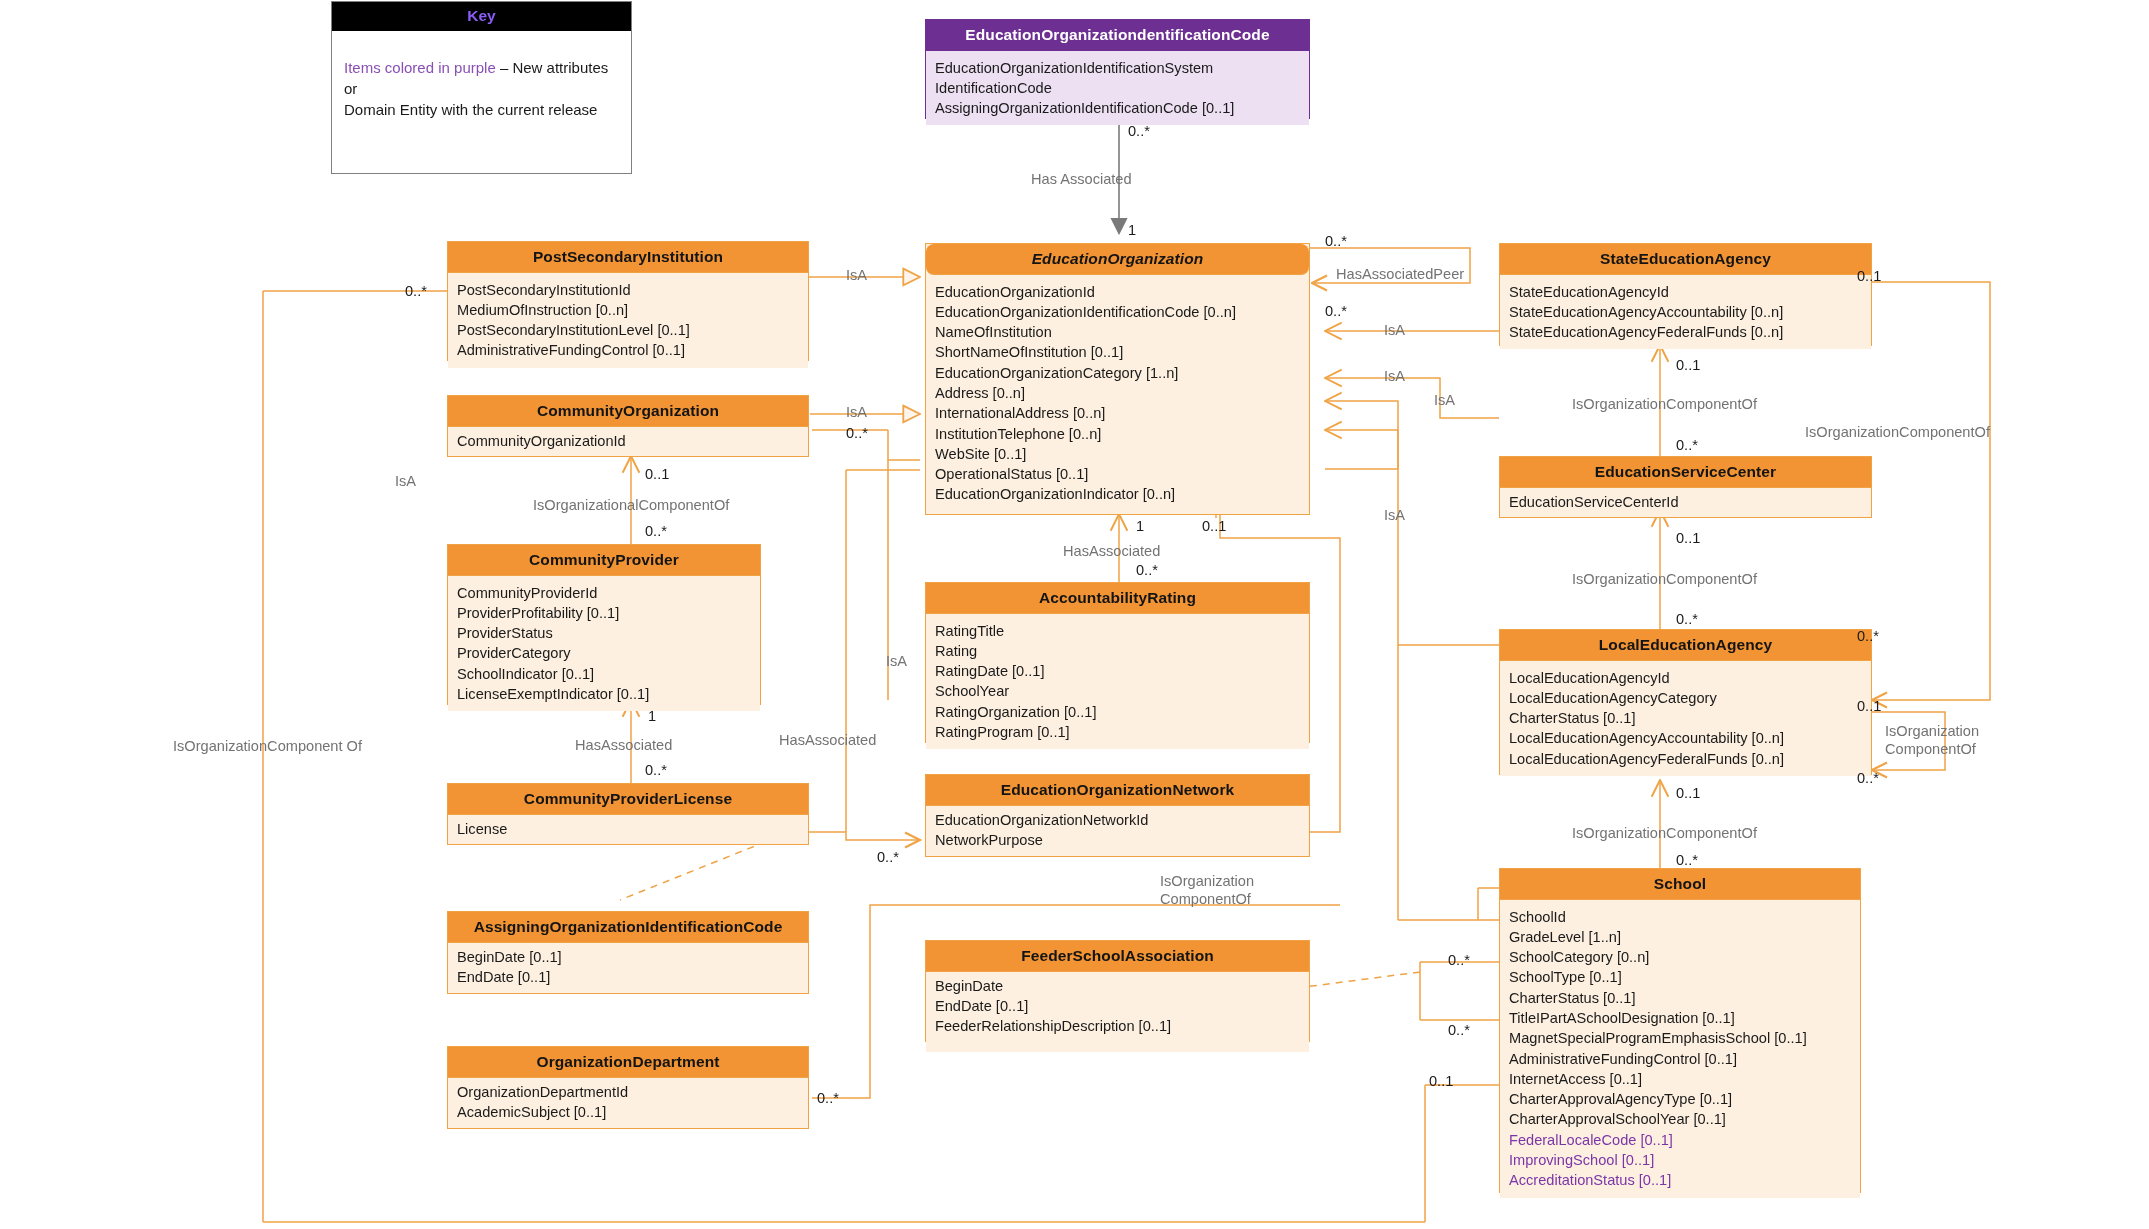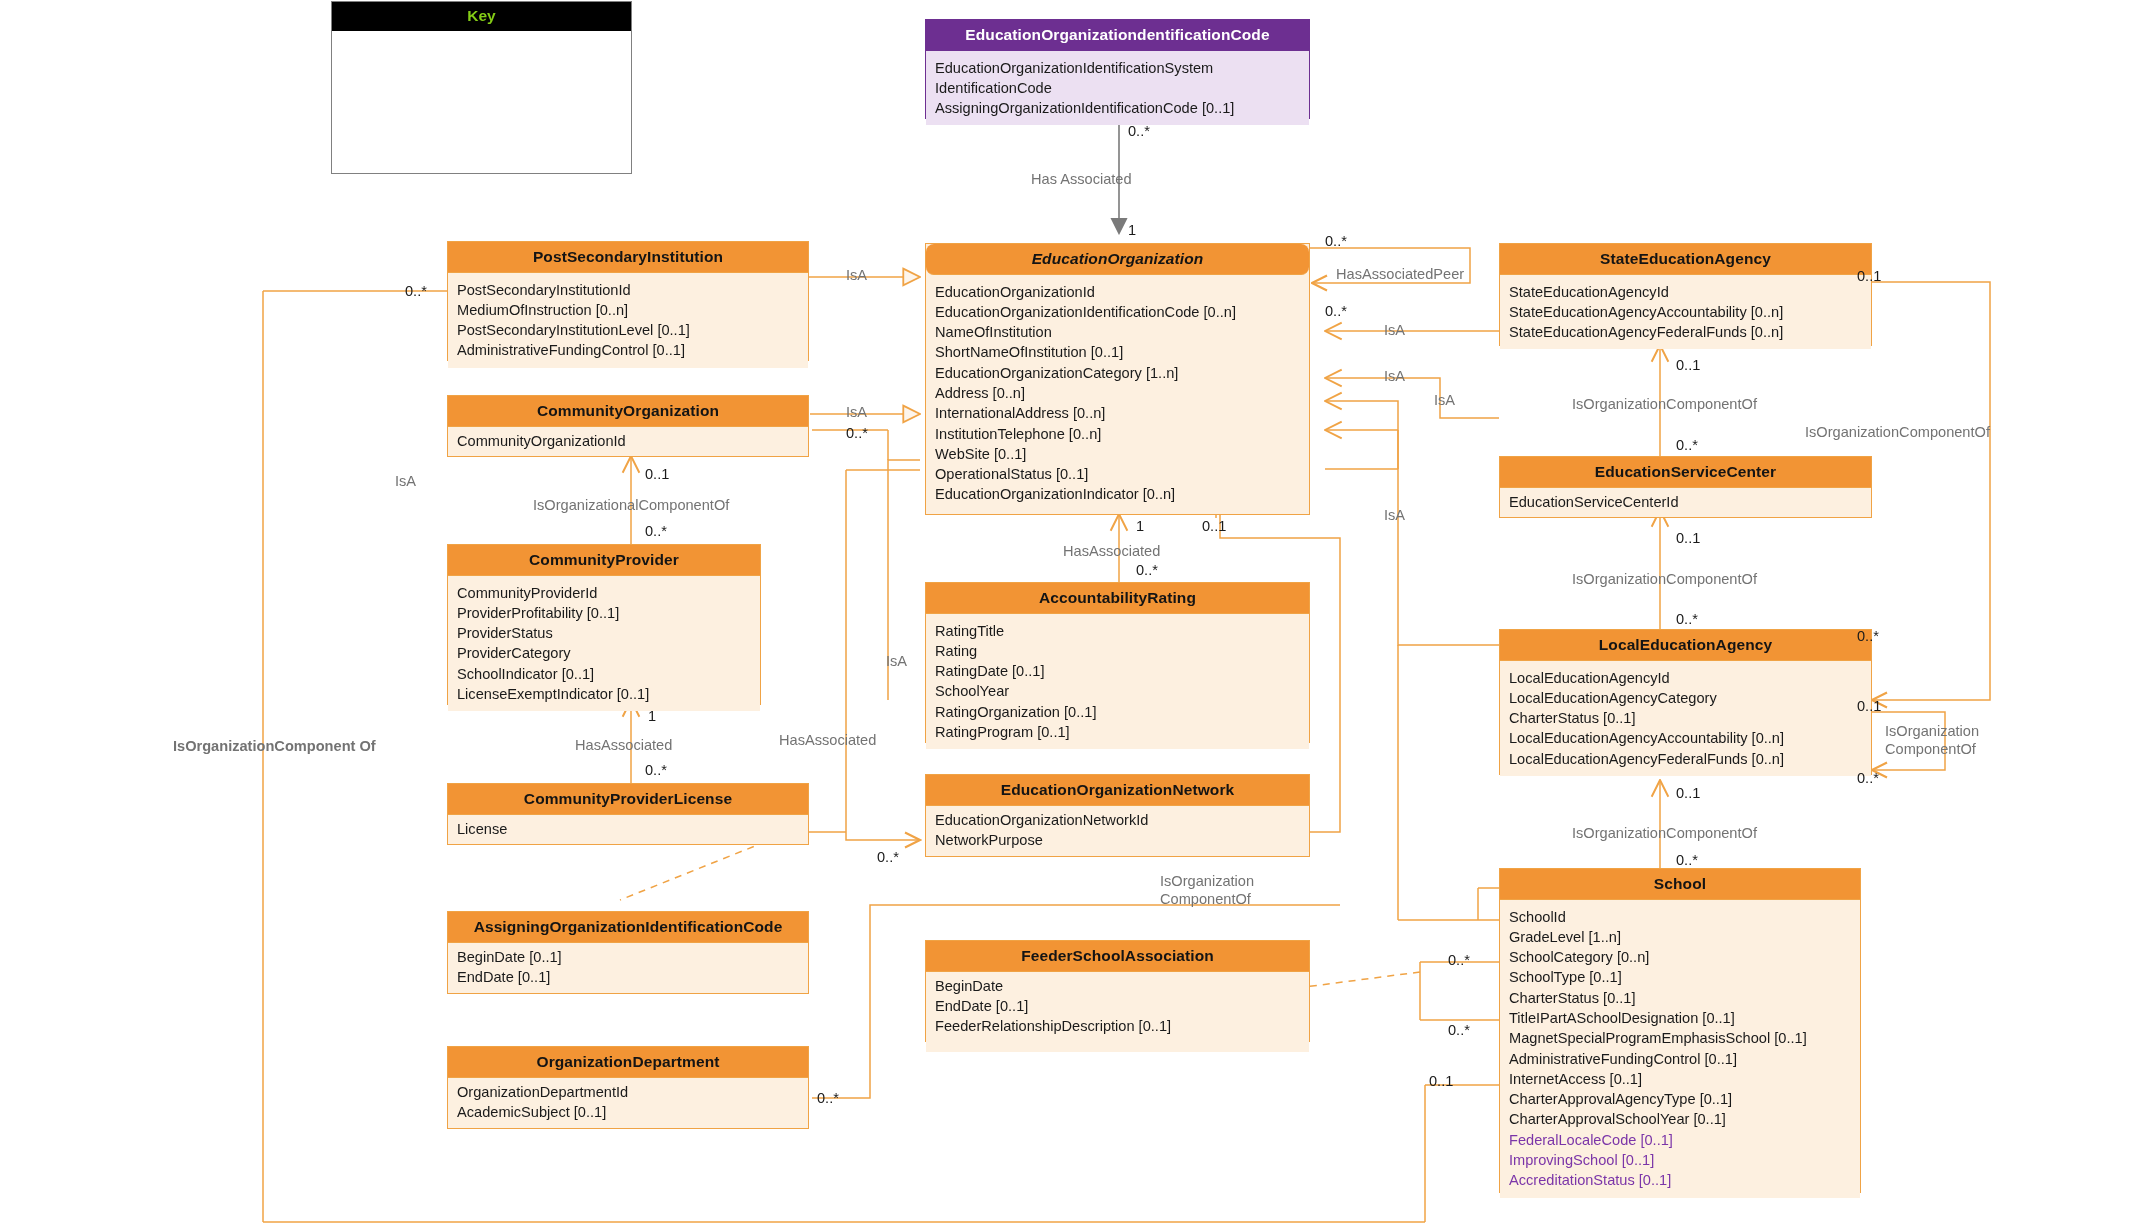--- a/index.html
+++ b/index.html
@@ -62,21 +62,21 @@
   
   #keybox {
     position: absolute;
     box-sizing: border-box;
     border: 1px solid #808080;
     background: #ffffff;
     z-index: 6;
   }
   #keybox .key-head {
     background: #000000;
-    color: #84cc16;
+    color: #8b5cf6;
     font-weight: bold;
     font-size: 15.5px;
     text-align: center;
     padding: 5px 0 6px 0;
   }
   #keybox .key-body {
     padding: 26px 12px 10px 12px;
     font-size: 15px;
     line-height: 21px;
   }
@@ -189,20 +189,24 @@
       <path d="M812,1098 L870,1098 L870,905 L1340,905"></path>
 
       <path d="M1499,888 L1478,888"></path>
       <path name="schoolIsA" d="M1478,888 L1478,920"></path>
       <path d="M1499,1085 L1425,1085"></path>
     </g>
   </svg>
 
   <div id="keybox" style="left:331px; top:1px; width:301px; height:173px;">
     <div class="key-head">Key</div>
+    <div class="key-body">
+      <span class="purple-span">Items colored in purple</span><span> – New attributes or</span><br>
+      <span>Domain Entity with the current release</span>
+    </div>
   </div>
 
   <div class="entity" style="left:925px; top:19px; width:385px; height:100px; border-color:#6d2f91; background:#ece0f2;">
     <div class="ent-head" style="background:#6d2f91; color:#ffffff; border-bottom-color:#6d2f91;">EducationOrganizationdentificationCode</div>
     <div class="ent-body" style="background:#ece0f2;">
       <div class="attr">EducationOrganizationIdentificationSystem</div>
       <div class="attr">IdentificationCode</div>
       <div class="attr">AssigningOrganizationIdentificationCode [0..1]</div>
     </div>
   </div>
@@ -408,20 +412,20 @@
 
   <div class="elabel" style="left:1805px; top:424px;">IsOrganizationComponentOf</div>
   <div class="mult" style="left:1857px; top:268px;">0..1</div>
   <div class="mult" style="left:1857px; top:628px;">0..*</div>
 
   <div class="elabel center" style="left:1885px; top:723px;">IsOrganization</div>
   <div class="elabel center" style="left:1885px; top:741px;">ComponentOf</div>
   <div class="mult" style="left:1857px; top:698px;">0..1</div>
   <div class="mult" style="left:1857px; top:770px;">0..*</div>
 
-  <div class="elabel" style="left:173px; top:738px;font-weight:bold;">IsOrganizationComponent Of</div>
+  <div class="elabel" style="left:173px; top:738px;">IsOrganizationComponent Of</div>
 
   <div class="mult" style="left:1448px; top:952px;">0..*</div>
   <div class="mult" style="left:1448px; top:1022px;">0..*</div>
   <div class="mult" style="left:817px; top:1090px;">0..*</div>
   <div class="mult" style="left:1429px; top:1073px;">0..1</div>
 
 </div>
 
 </body></html>

